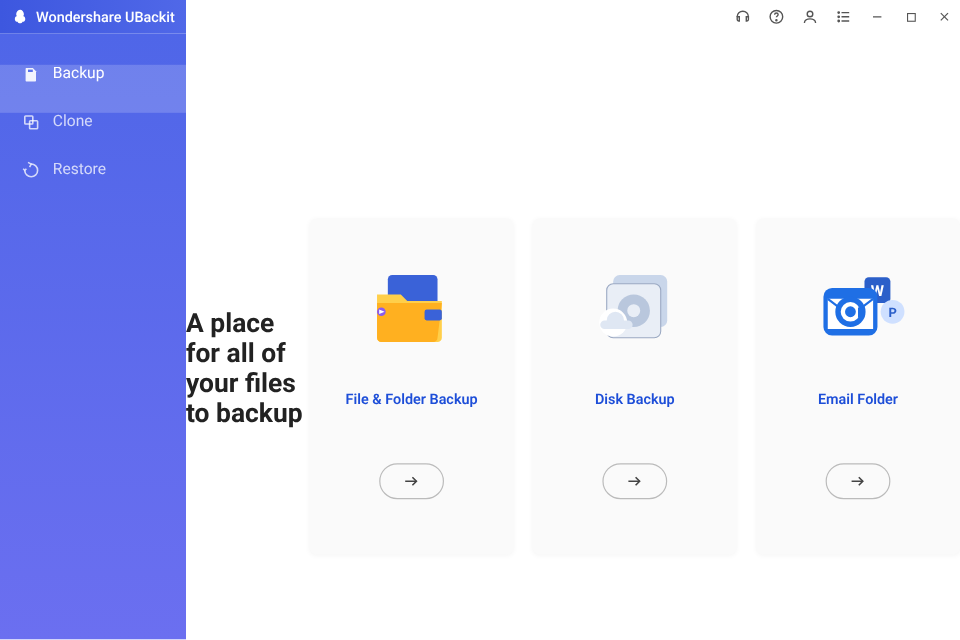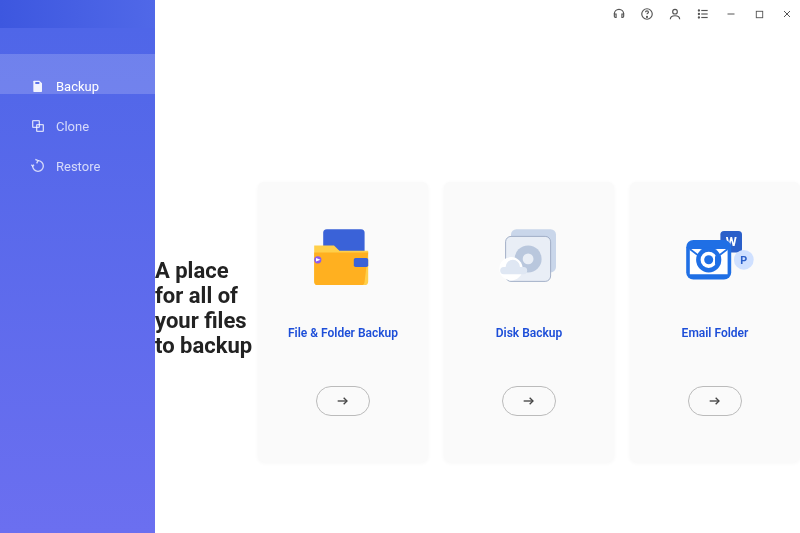--- a/index.html
+++ b/index.html
@@ -55,23 +55,23 @@
 .sidebar {
   width: 155px;
   background: linear-gradient(180deg, #4f66e8 0%, #6b6ff0 100%);
   padding-top: 26px;
   display: flex;
   flex-direction: column;
 }
 .sidebar-item {
   height: 40px;
   display: flex;
-  align-items: flex-end;
+  align-items: flex-start;
   gap: 10px;
-  padding-left: 30px;
+  padding-left: 18px;
   color: rgba(255,255,255,0.75);
   font-size: 13px;
   cursor: pointer;
 }
 .sidebar-item.active {
   background: rgba(255,255,255,0.18);
   color: #fff;
 }
 .sidebar-item .nav-ico {
   width: 16px; height: 16px;
@@ -129,20 +129,28 @@
   align-items: center;
   justify-content: center;
   color: #444;
   cursor: pointer;
 }
 </style>
 </head>
 <body>
 
 <div class="titlebar">
+  <div class="titlebar-brand">
+    <span class="logo">
+      <svg viewBox="0 0 24 24" width="14" height="14">
+          <path fill="#ffffff" d="M12 2C9 2 6 5 6 8c0 2 1 3 1 3s-3 1-3 4 2 4 4 4c1 3 6 3 7 0 2 0 4-1 4-4s-3-4-3-4 1-1 1-3c0-3-3-6-5-6z"></path>
+        </svg>
+    </span>
+    <span>Wondershare UBackit</span>
+  </div>
   <div class="titlebar-controls">
     <span class="ico">
       <svg viewBox="0 0 24 24" width="14" height="14" fill="none" stroke="currentColor" stroke-width="2">
           <path d="M4 12a8 8 0 0116 0"></path>
           <path d="M4 12v4a2 2 0 002 2h1v-6H4zM20 12v4a2 2 0 01-2 2h-1v-6h3z"></path>
         </svg>
     </span>
     <span class="ico">
       <svg viewBox="0 0 24 24" width="14" height="14" fill="none" stroke="currentColor" stroke-width="2">
           <circle cx="12" cy="12" r="9"></circle>

